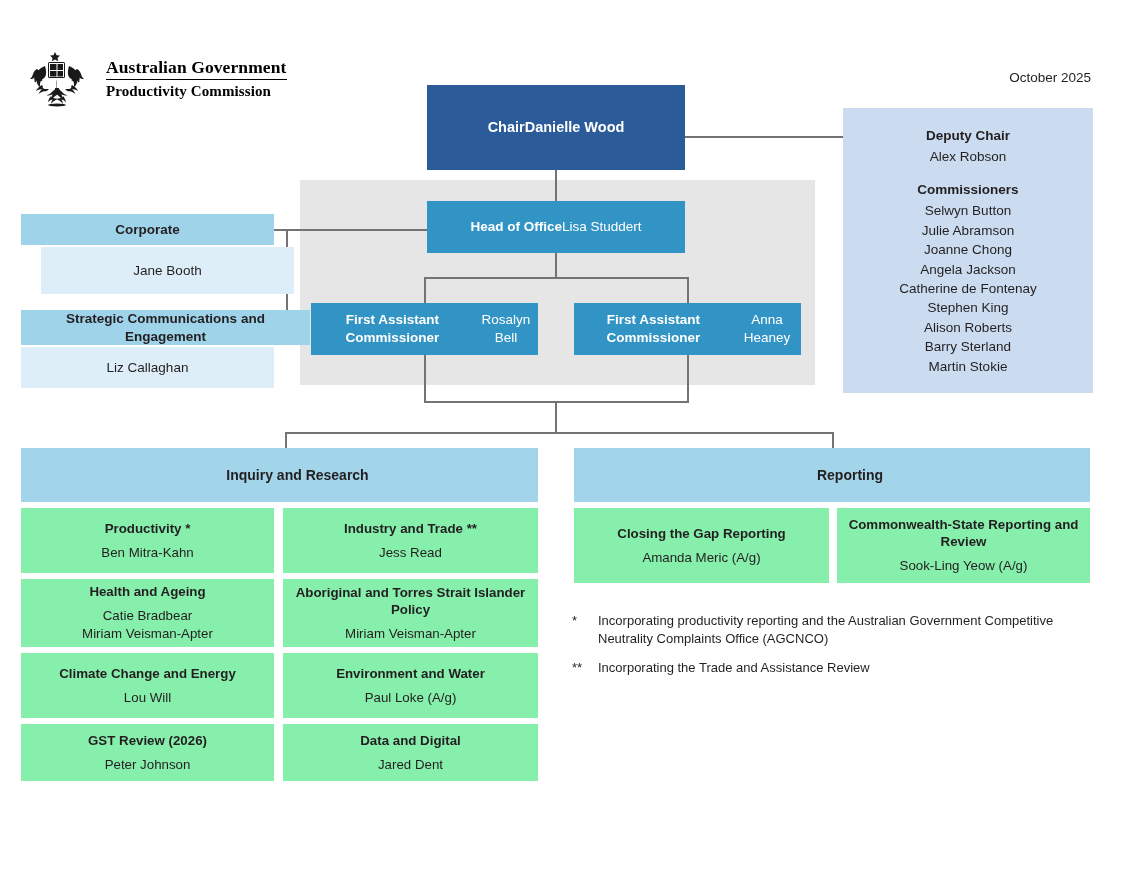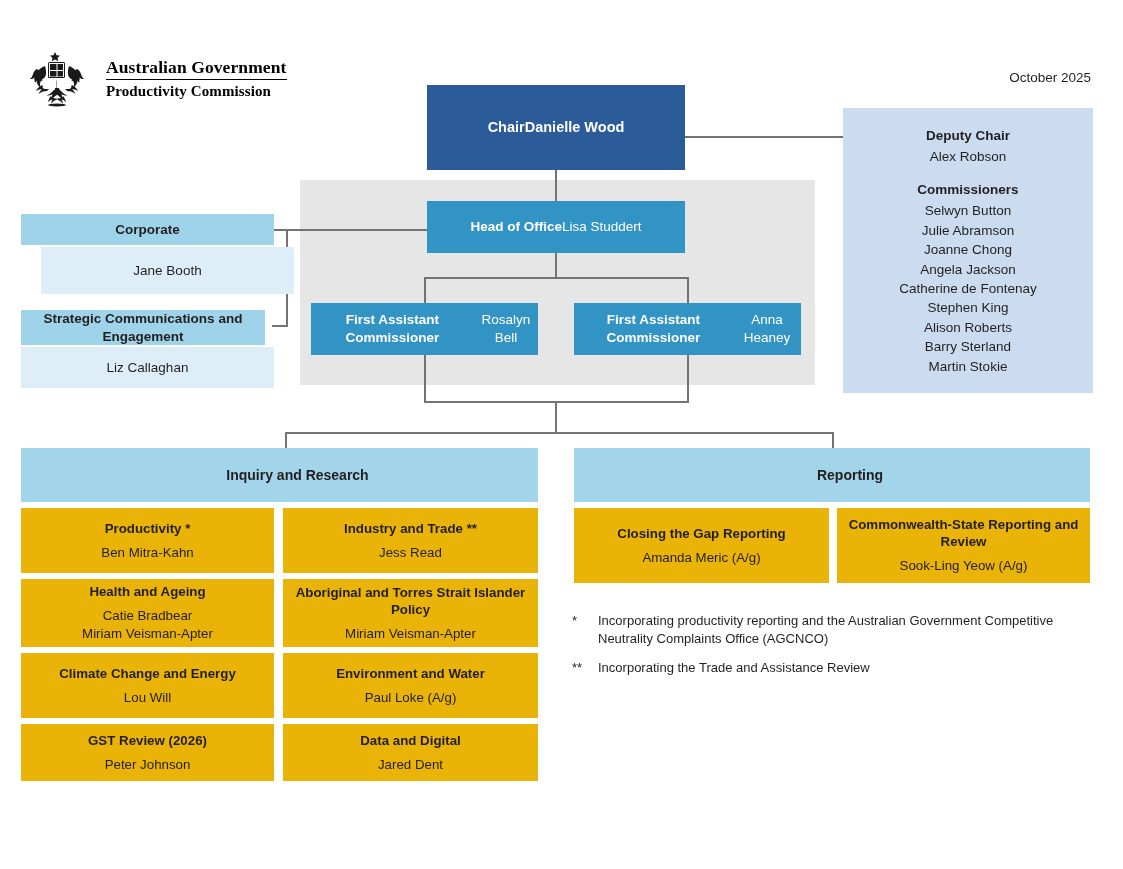--- a/index.html
+++ b/index.html
@@ -46,21 +46,21 @@
   #commissioners .grp-title{font-weight:bold;font-size:13.5px;line-height:1.55;}
   #commissioners .person{font-weight:normal;font-size:13.5px;line-height:1.44;}
   #commissioners .spacer{height:14px;}
 
   
   .sec-hdr{display:flex;align-items:center;justify-content:center;text-align:center;
            background:#a2d4ea;font-weight:bold;font-size:14px;color:#231f20;padding-left:36px;}
 
   
   .unit{display:flex;flex-direction:column;align-items:center;justify-content:center;
-        text-align:center;background:#eab308;padding:6px 8px;}
+        text-align:center;background:#86efac;padding:6px 8px;}
   .unit .u-title{font-weight:bold;font-size:13.3px;line-height:1.28;}
   .unit .u-name{font-weight:normal;font-size:13.3px;line-height:1.33;margin-top:7px;}
   .unit .u-name span{display:block;}
 
   
   .ln{background:#737373;position:absolute;}
   .lnv{width:2px;}
   .lnh{height:2px;}
 
   
@@ -161,21 +161,21 @@
   <span class="nm">Rosalyn Bell</span>
 </div>
 <div class="abs box box-teal" style="left:574px;top:303px;width:227px;height:52px;">
   <span class="ttl">First Assistant Commissioner</span>
   <span class="nm">Anna Heaney</span>
 </div>
 
 <div class="abs box hdr-mid hdr-blue" style="left:21px;top:214px;width:253px;height:31px;">Corporate</div>
 <div class="abs box bdy-blue" style="left:21px;top:247px;width:253px;height:47px;margin-left:20px;">Jane Booth</div>
 
-<div class="abs box hdr-mid hdr-blue" style="left:21px;top:310px;width:244px;height:35px;padding:0 10px;">Strategic Communications and Engagement</div>
+<div class="abs box hdr-mid hdr-blue" style="left:21px;top:310px;width:289px;height:35px;padding:0 10px;">Strategic Communications and Engagement</div>
 <div class="abs box bdy-blue" style="left:21px;top:347px;width:253px;height:41px;">Liz Callaghan</div>
 
 <div class="abs sec-hdr" style="left:21px;top:448px;width:517px;height:54px;">Inquiry and Research</div>
 
 <div class="abs unit" style="left:21px;top:508px;width:253px;height:65px;">
   <span class="u-title">Productivity *</span>
   <span class="u-name">
       <span>Ben Mitra-Kahn</span>
     </span>
 </div>

